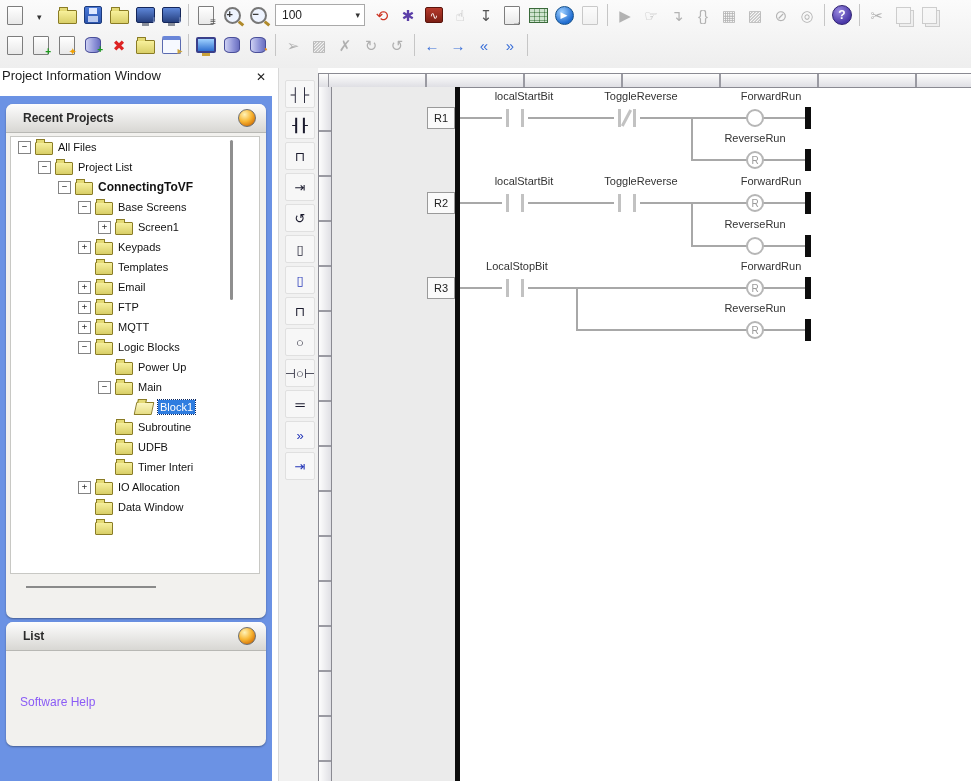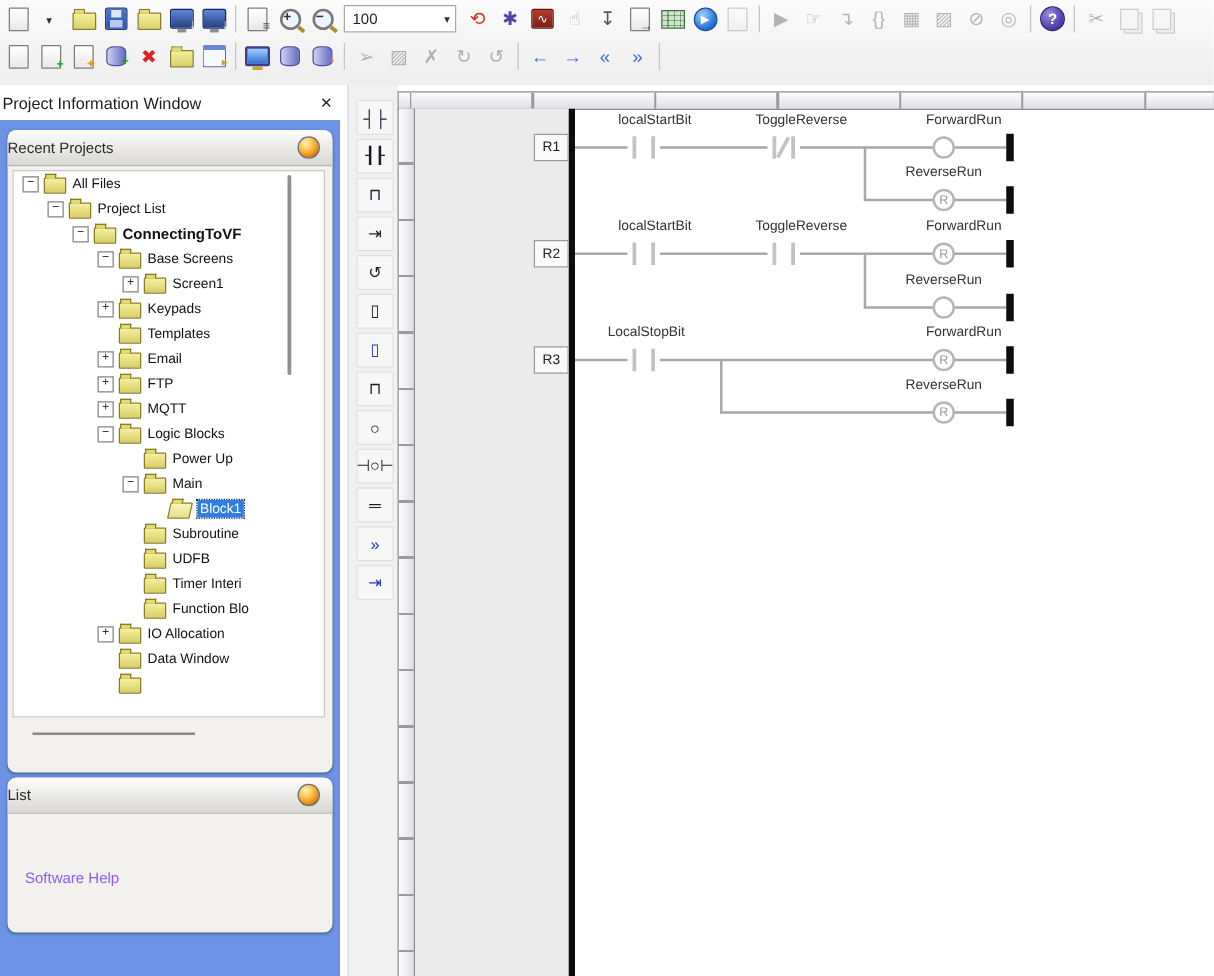--- a/index.html
+++ b/index.html
@@ -40,29 +40,29 @@
   .k-copy{width:13px;height:15px;background:#f4f4f4;border:1px solid #888;box-shadow:3px 3px 0 -1px #e2e2e2,3px 3px 0 0 #888;}
   .k-winicon{width:17px;height:13px;background:#f6f9ff;border:1px solid #5a6ab0;border-top:4px solid #6a86d8;border-radius:2px;}
   .k-caret{width:8px;}
   .k-caret .cg{font-size:9px;color:#333;}
   .tb-combo{width:88px;height:20px;background:#fff;border:1px solid #a9a9a9;display:flex;align-items:center;margin:0 4px;flex:0 0 auto;}
   .tb-combo .cv{flex:1;font-size:12px;color:#222;padding-left:6px;}
   .tb-combo .ca{font-size:9px;color:#333;padding-right:4px;}
 
   
   #dock{position:absolute;left:0;top:68px;width:278px;height:713px;background:#fff;}
-  #dock-title{position:absolute;left:0;top:0;width:278px;height:28px;background:#fff;display:flex;align-items:center;}
+  #dock-title{position:absolute;left:0;top:0;width:278px;height:28px;background:#fff;display:flex;}
   #dock-title .t{font-size:13px;color:#1c1c1c;padding-left:2px;flex:1;white-space:nowrap;overflow:hidden;}
   #dock-title .x{width:18px;height:18px;margin-right:8px;font-size:12px;color:#222;display:flex;align-items:center;justify-content:center;}
   #dock-blue{position:absolute;left:0;top:28px;width:272px;height:685px;background:#6b92e4;}
   .panel{position:absolute;left:6px;width:260px;background:#f2f1ee;border-radius:7px;box-shadow:0 1px 2px rgba(0,0,0,.35);overflow:hidden;}
   #panel-recent{top:8px;height:514px;}
   #panel-help{top:526px;height:124px;}
   .panel-hd{height:28px;background:linear-gradient(#fdfdfd,#d8d7d3);border-bottom:1px solid #b8b8b4;display:flex;align-items:center;}
-  .panel-hd .pt{flex:1;font-size:12px;font-weight:normal;color:#2a2a2a;}
+  .panel-hd .pt{flex:1;font-size:12px;font-weight:bold;color:#2a2a2a;margin-left:17px;}
   .ball{width:16px;height:16px;border-radius:50%;margin-right:10px;background:radial-gradient(circle at 35% 28%,#fff3b8,#f8b735 45%,#dd8312 72%,#8a4c05);border:1px solid #6f6f6f;}
   #tree{position:absolute;left:4px;top:32px;width:248px;height:436px;background:#fff;border:1px solid #c8c8c4;overflow:hidden;}
   .trow{height:20px;display:flex;align-items:center;white-space:nowrap;}
   .exp{width:11px;height:11px;border:1px solid #848484;background:#fff;font-size:9px;line-height:9px;text-align:center;color:#333;margin-right:4px;flex:0 0 auto;font-family:"DejaVu Sans Mono",monospace;}
   .exp-spacer{width:17px;flex:0 0 auto;}
   .fold{width:16px;height:11px;background:linear-gradient(#f6ef9d,#d8ce66);border:1px solid #8a7c25;border-radius:1px;position:relative;margin:2px 5px 0 0;flex:0 0 auto;}
   .fold::before{content:"";position:absolute;top:-4px;left:0;width:7px;height:3px;background:#e4da75;border:1px solid #8a7c25;border-bottom:none;}
   .fold.open{transform:skewX(-12deg);background:linear-gradient(#fbf6c0,#e6dd84);}
   .tlabel{font-size:11px;color:#111;}
   .tlabel.b{font-weight:bold;font-size:12px;}
@@ -387,25 +387,20 @@
             <div class="trow" style="padding-left: 87px;">
               <span class="exp-spacer"></span>
               <span class="fold"></span>
               <span class="tlabel">UDFB</span>
             </div>
             <div class="trow" style="padding-left: 87px;">
               <span class="exp-spacer"></span>
               <span class="fold"></span>
               <span class="tlabel">Timer Interi</span>
             </div>
-            <div class="trow" style="padding-left: 87px;">
-              <span class="exp-spacer"></span>
-              <span class="fold"></span>
-              <span class="tlabel">Function Blo</span>
-            </div>
             <div class="trow" style="padding-left: 67px;">
               <span class="exp">+</span>
               <span class="fold"></span>
               <span class="tlabel">IO Allocation</span>
             </div>
             <div class="trow" style="padding-left: 67px;">
               <span class="exp-spacer"></span>
               <span class="fold"></span>
               <span class="tlabel">Data Window</span>
             </div>

